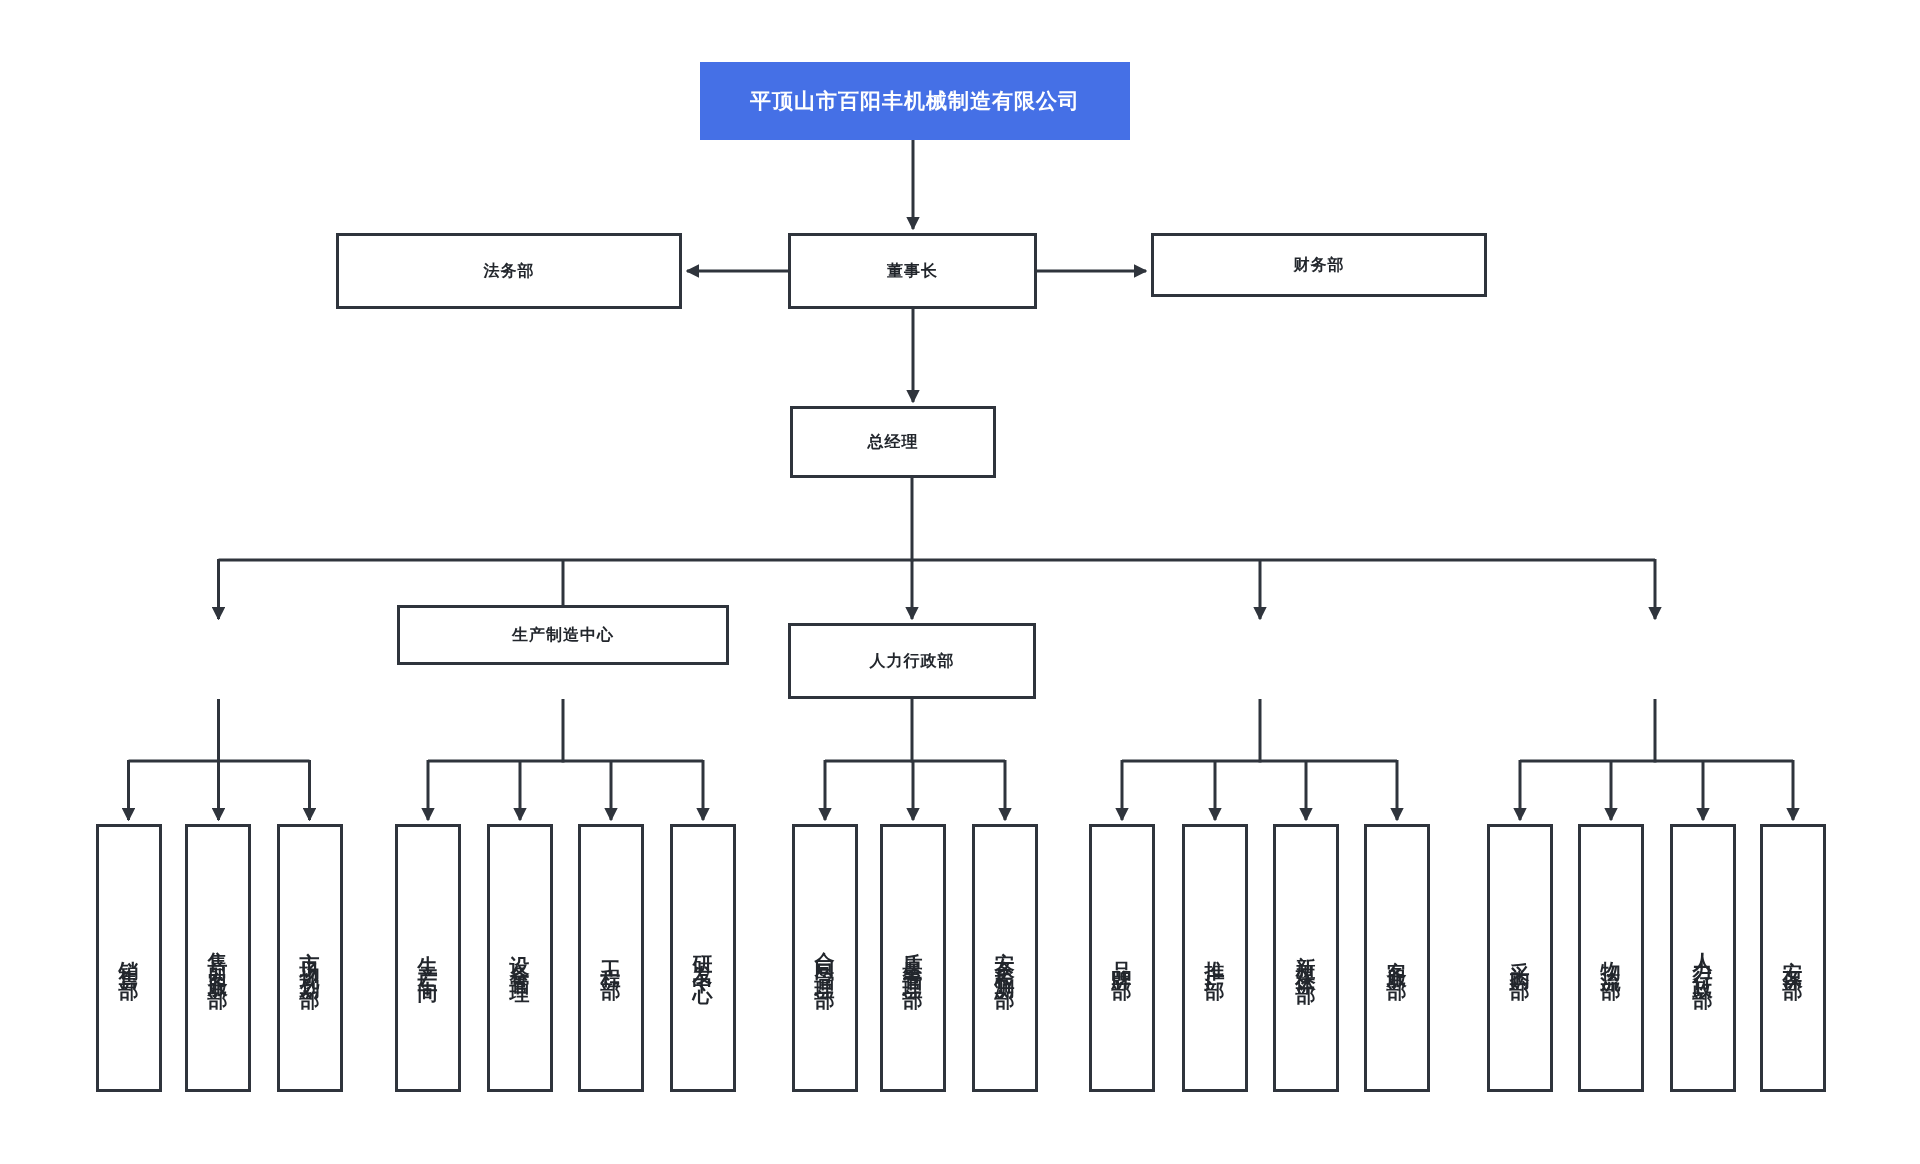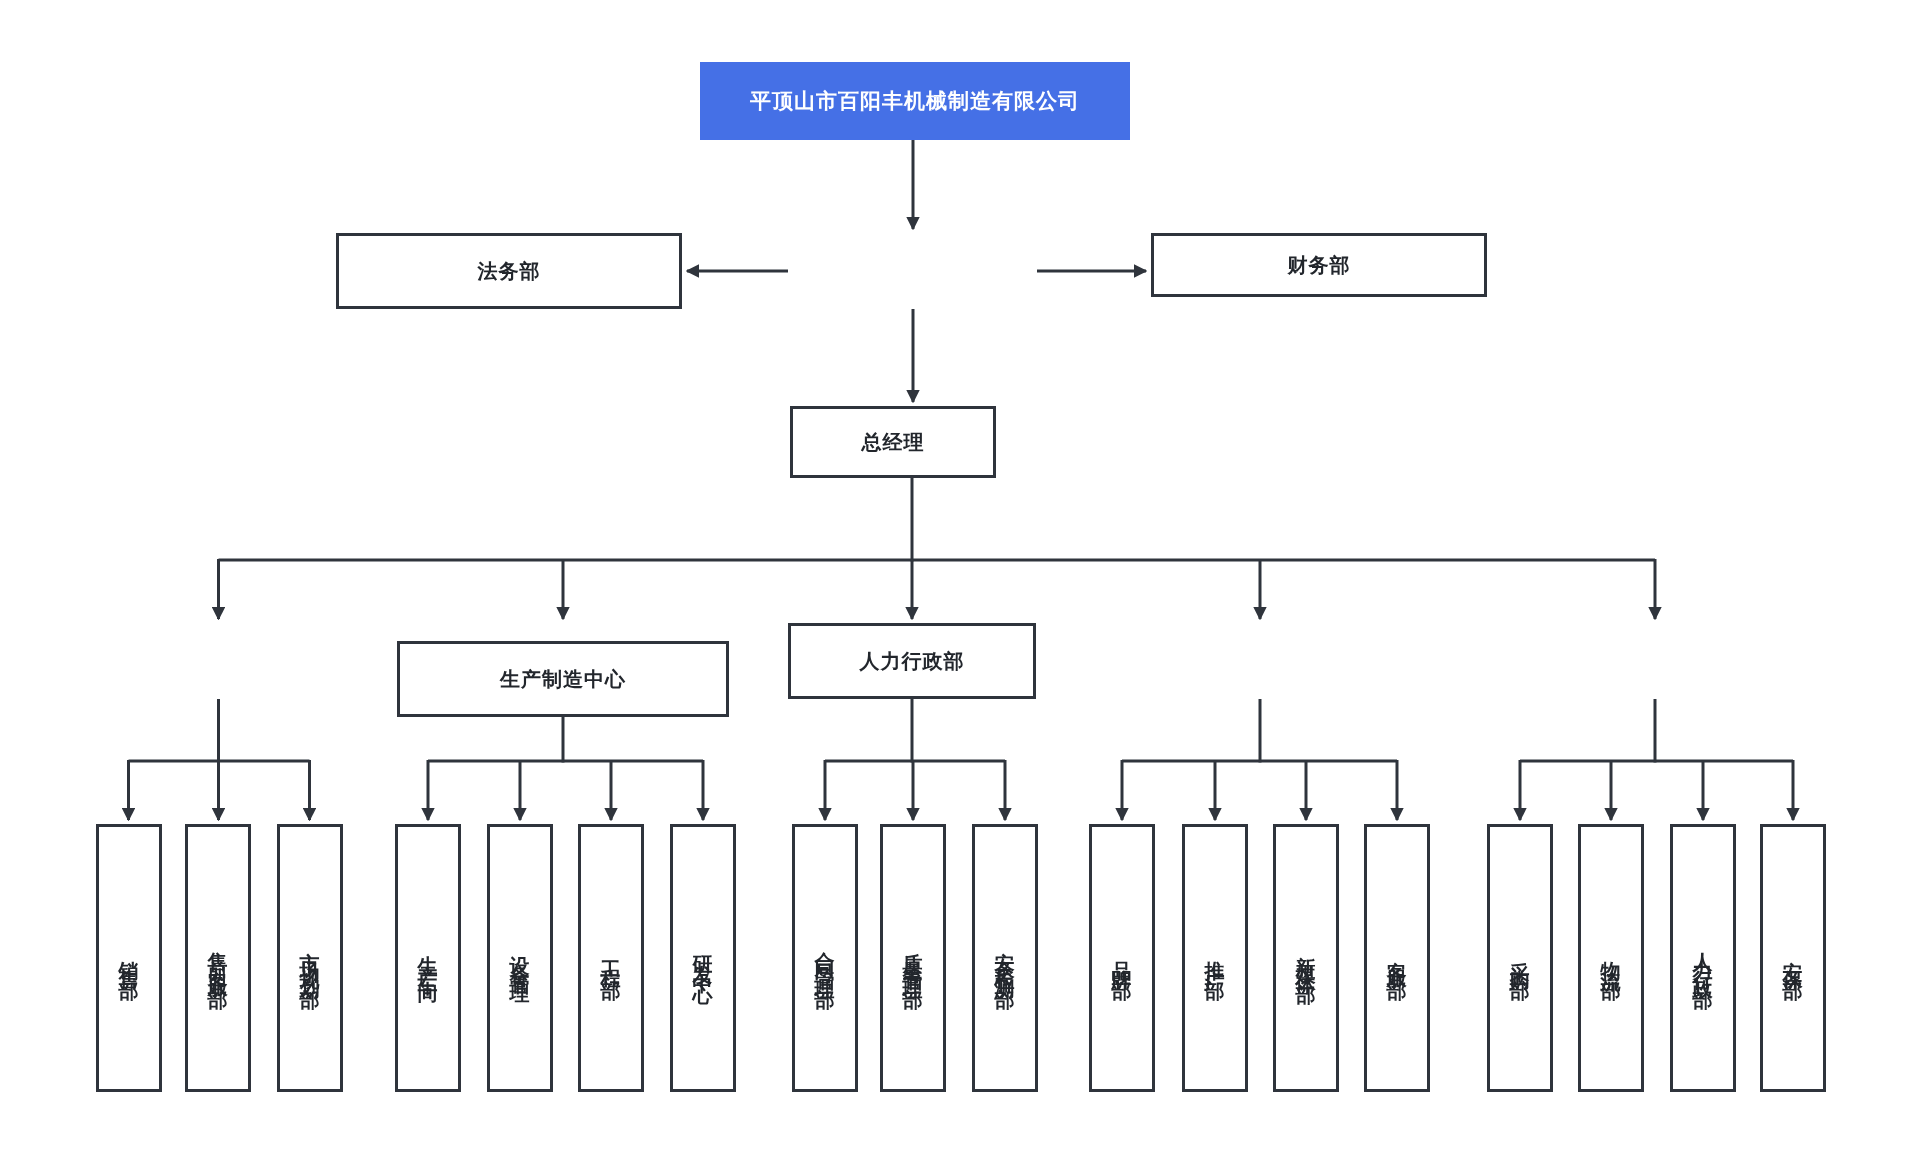--- a/index.html
+++ b/index.html
@@ -22,21 +22,21 @@
   .connectors{position:absolute;left:0;top:0;width:1920px;height:1164px;}
   .connectors line{stroke:var(--connector);stroke-width:3;}
   .node{
     position:absolute;
     box-sizing:border-box;
     background:var(--node-bg);
     border:3px solid var(--node-border);
     display:flex;align-items:center;justify-content:center;
   }
   .node .label{
-    font-size:20px;font-weight:700;color:var(--node-text);
+    font-size:16px;font-weight:700;color:var(--node-text);
     white-space:nowrap;letter-spacing:1px;
   }
   .node.root{
     background:var(--company-bg);
     border:none;
   }
   .node.root .label{color:var(--company-text);font-size:21px;letter-spacing:1px;}
   .node .vlabel{
     writing-mode:vertical-rl;
     text-orientation:upright;
@@ -124,29 +124,32 @@
     </g>
   </svg>
 
   <div class="node root" style="left:700px;top:62px;width:430px;height:78px">
     <span class="label">平顶山市百阳丰机械制造有限公司</span>
   </div>
 
   <div class="node" style="left:336px;top:233px;width:346px;height:76px">
     <span class="label">法务部</span>
   </div>
+  <div class="node" style="left:788px;top:233px;width:249px;height:76px">
+    <span class="label">董事长</span>
+  </div>
   <div class="node" style="left:1151px;top:233px;width:336px;height:64px">
     <span class="label">财务部</span>
   </div>
 
   <div class="node" style="left:790px;top:406px;width:206px;height:72px">
     <span class="label">总经理</span>
   </div>
 
-  <div class="node" style="left:397px;top:641px;width:332px;height:76px">
+  <div class="node" style="left:397px;top:605px;width:332px;height:60px">
     <span class="label">生产制造中心</span>
   </div>
   <div class="node" style="left:788px;top:623px;width:248px;height:76px">
     <span class="label">人力行政部</span>
   </div>
 
   <div class="node" style="left:96px;top:824px;width:66px;height:268px">
     <span class="vlabel">销售部</span>
   </div>
   <div class="node" style="left:185px;top:824px;width:66px;height:268px">

